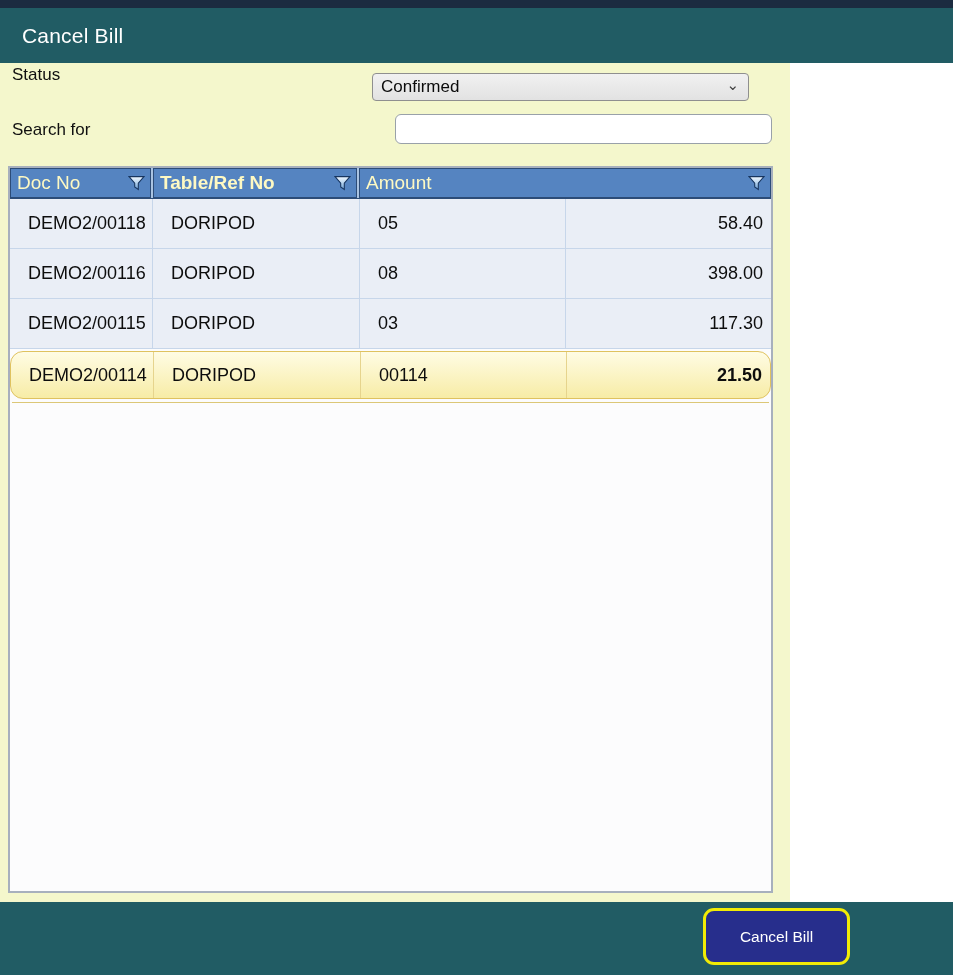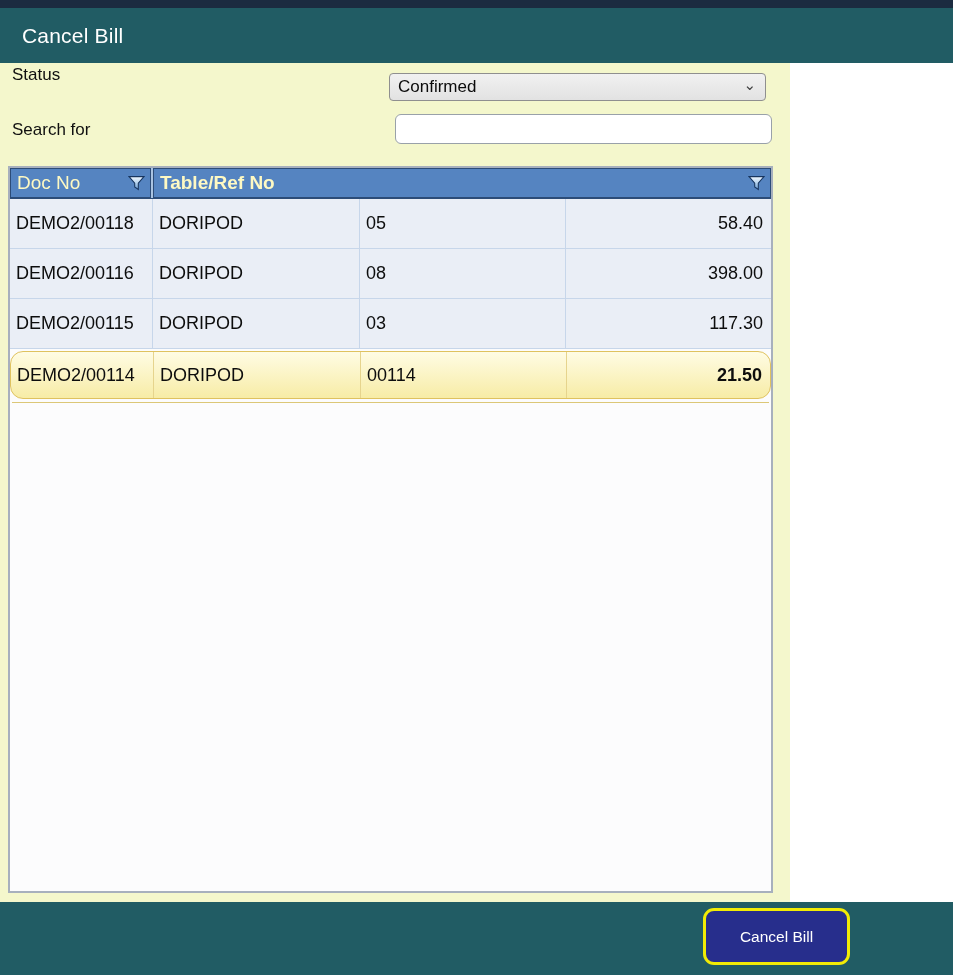--- a/index.html
+++ b/index.html
@@ -23,21 +23,21 @@
     color: #ffffff; font-size: 21px; padding-left: 22px; letter-spacing: 0.2px;
   }
   .panel {
     position: absolute; left: 0; top: 63px; width: 790px; height: 839px;
     background: var(--panel-yellow);
   }
   .form-label { position: absolute; font-size: 17px; color: #101010; }
   .label-status { left: 12px; top: 65px; }
   .label-search { left: 12px; top: 120px; }
   .status-select {
-    position: absolute; left: 389px; top: 73px; width: 377px; height: 28px;
+    position: absolute; left: 372px; top: 73px; width: 377px; height: 28px;
     background: linear-gradient(#f1f1f1, #e2e2e2);
     border: 1px solid #8f8f8f; border-radius: 4px;
     font-size: 17px; color: #0b0b0b;
     display: flex; align-items: center; padding-left: 8px;
     cursor: default;
   }
   .status-select .chevron {
     position: absolute; right: 9px; top: 2px; font-size: 15px; color: #3c3c3c;
   }
   .search-input {
@@ -73,21 +73,21 @@
   .filter-icon { width: 17px; height: 16px; flex: 0 0 auto; margin-left: 4px; cursor: pointer; }
   .row {
     display: flex; height: 50px;
     background: var(--row-bg);
     border-bottom: 1px solid var(--row-line);
     cursor: pointer;
   }
   .cell {
     font-size: 18px; color: #0d0d0d;
     display: flex; align-items: center;
-    padding-left: 6px;
+    padding-left: 18px;
     border-right: 1px solid var(--row-line);
     white-space: nowrap; overflow: hidden;
   }
   .cell-doc { width: 143px; }
   .cell-cashier { width: 207px; }
   .cell-ref { width: 206px; }
   .cell-amount { flex: 1; border-right: none; justify-content: flex-end; padding-right: 8px; padding-left: 0; }
   .row.selected {
     position: relative;
     height: 48px; margin-top: 2px;
@@ -153,20 +153,26 @@
       <svg class="filter-icon" viewBox="0 0 16 15">
         <path d="M1 1.5 H15 L9.7 7.6 V13.5 L6.3 11.2 V7.6 Z" fill="url(#funnel-grad)" stroke="#17355f" stroke-width="1"></path>
       </svg>
     </div>
     <div class="hdr-cell hdr-ref">
       <span class="hdr-label">Table/Ref No</span>
       <svg class="filter-icon" viewBox="0 0 16 15">
         <path d="M1 1.5 H15 L9.7 7.6 V13.5 L6.3 11.2 V7.6 Z" fill="url(#funnel-grad)" stroke="#17355f" stroke-width="1"></path>
       </svg>
     </div>
+    <div class="hdr-cell">
+      <span class="hdr-label">Amount</span>
+      <svg class="filter-icon" viewBox="0 0 16 15">
+        <path d="M1 1.5 H15 L9.7 7.6 V13.5 L6.3 11.2 V7.6 Z" fill="url(#funnel-grad)" stroke="#17355f" stroke-width="1"></path>
+      </svg>
+    </div>
   </div>
 
   <div class="row">
     <div class="cell cell-doc">DEMO2/00118</div>
     <div class="cell cell-cashier">DORIPOD</div>
     <div class="cell cell-ref">05</div>
     <div class="cell cell-amount">58.40</div>
   </div>
   <div class="row">
     <div class="cell cell-doc">DEMO2/00116</div>

